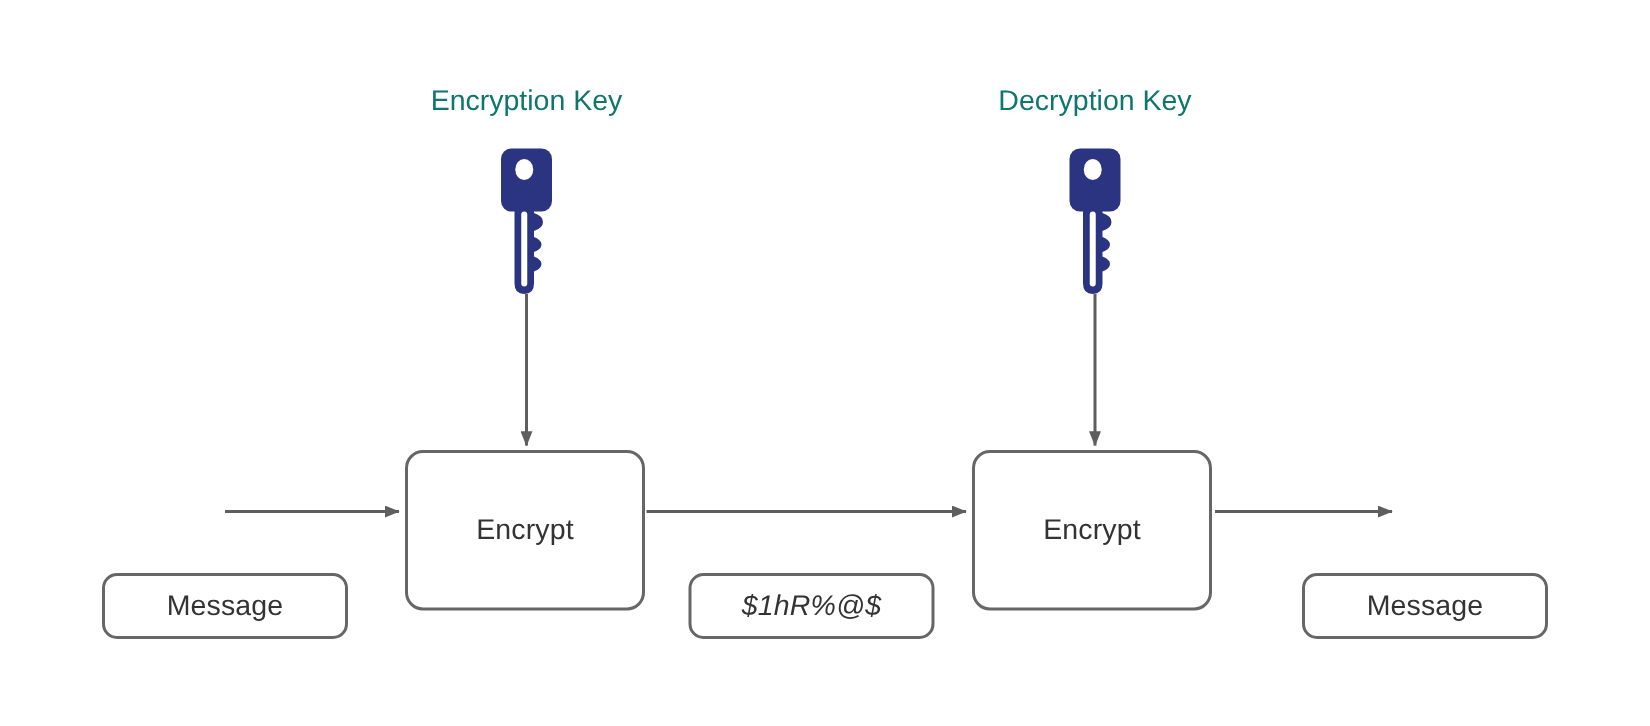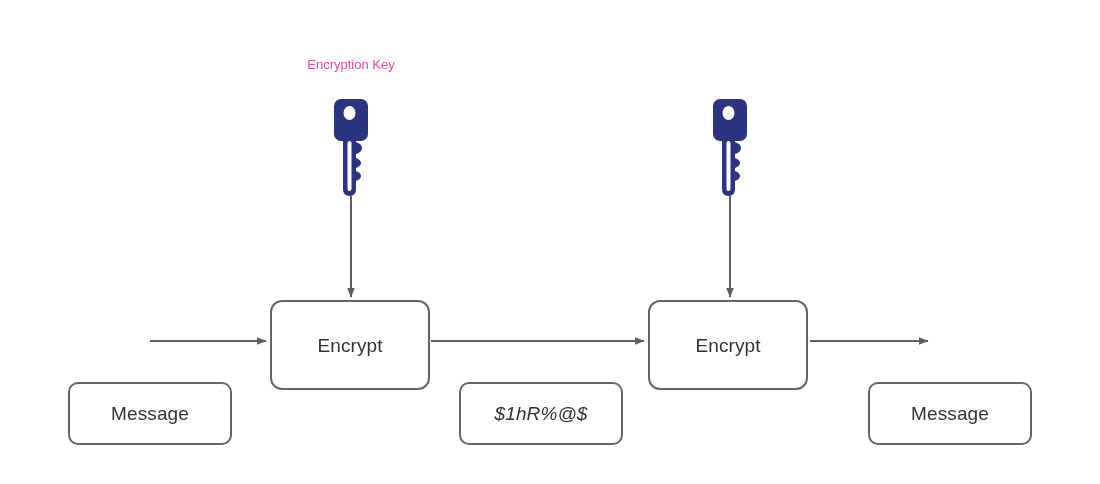--- a/index.html
+++ b/index.html
@@ -26,33 +26,33 @@
     display: flex;
     align-items: center;
     justify-content: center;
     color: #333333;
     font-size: 19px;
     line-height: 1;
     letter-spacing: 0.1px;
   }
   .proc-box {
     width: 160px;
-    height: 90px;
+    height: 107px;
     border-radius: 12px;
     border-width: 2px;
   }
   .data-box {
     width: 164px;
-    height: 63px;
+    height: 44px;
     border-radius: 10px;
   }
   .caption {
     position: absolute;
-    color: #ec4899;
-    font-size: 13px;
+    color: #0f766e;
+    font-size: 19px;
     line-height: 1;
     white-space: nowrap;
     text-align: center;
   }
   .key-icon {
     position: absolute;
     width: 40px;
     height: 100px;
   }
   .edge-layer {
@@ -82,20 +82,21 @@
 
     <line x1="810" y1="341" x2="928" y2="341" stroke="#5e5e5e" stroke-width="2" marker-end="url(#arrowhead)"></line>
 
     <line x1="351" y1="196" x2="351" y2="297" stroke="#5e5e5e" stroke-width="2" marker-end="url(#arrowhead)"></line>
 
     <line x1="730" y1="196" x2="730" y2="297" stroke="#5e5e5e" stroke-width="2" marker-end="url(#arrowhead)"></line>
   </svg>
 
   <div class="caption" style="left:251px; top:58px; width:200px;">Encryption Key</div>
 
+  <div class="caption" style="left:630px; top:58px; width:200px;">Decryption Key</div>
 
   <div class="key-icon" style="left:331px; top:97px;">
     <svg viewBox="0 0 40 100" width="40" height="100" aria-hidden="true">
       <g>
         <rect x="3" y="2" width="34" height="42" rx="7" ry="7" fill="#2b3480"></rect>
         <ellipse cx="18.5" cy="16" rx="6" ry="7" fill="#ffffff"></ellipse>
         <path d="M12 42
                  L12 92
                  q0 7 6.5 7
                  q6.5 0 6.5 -7

